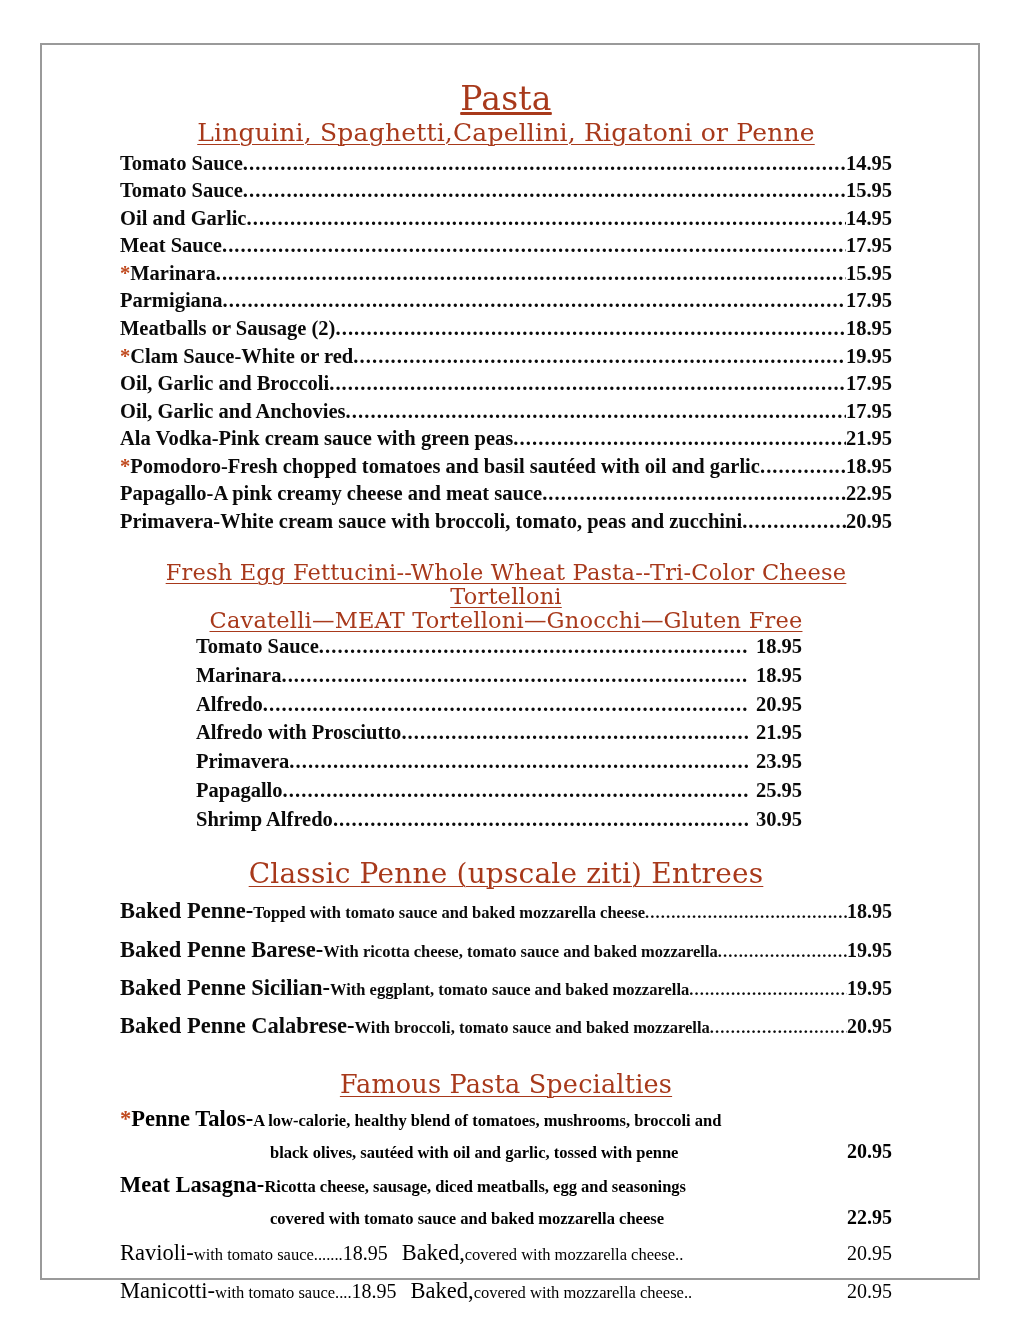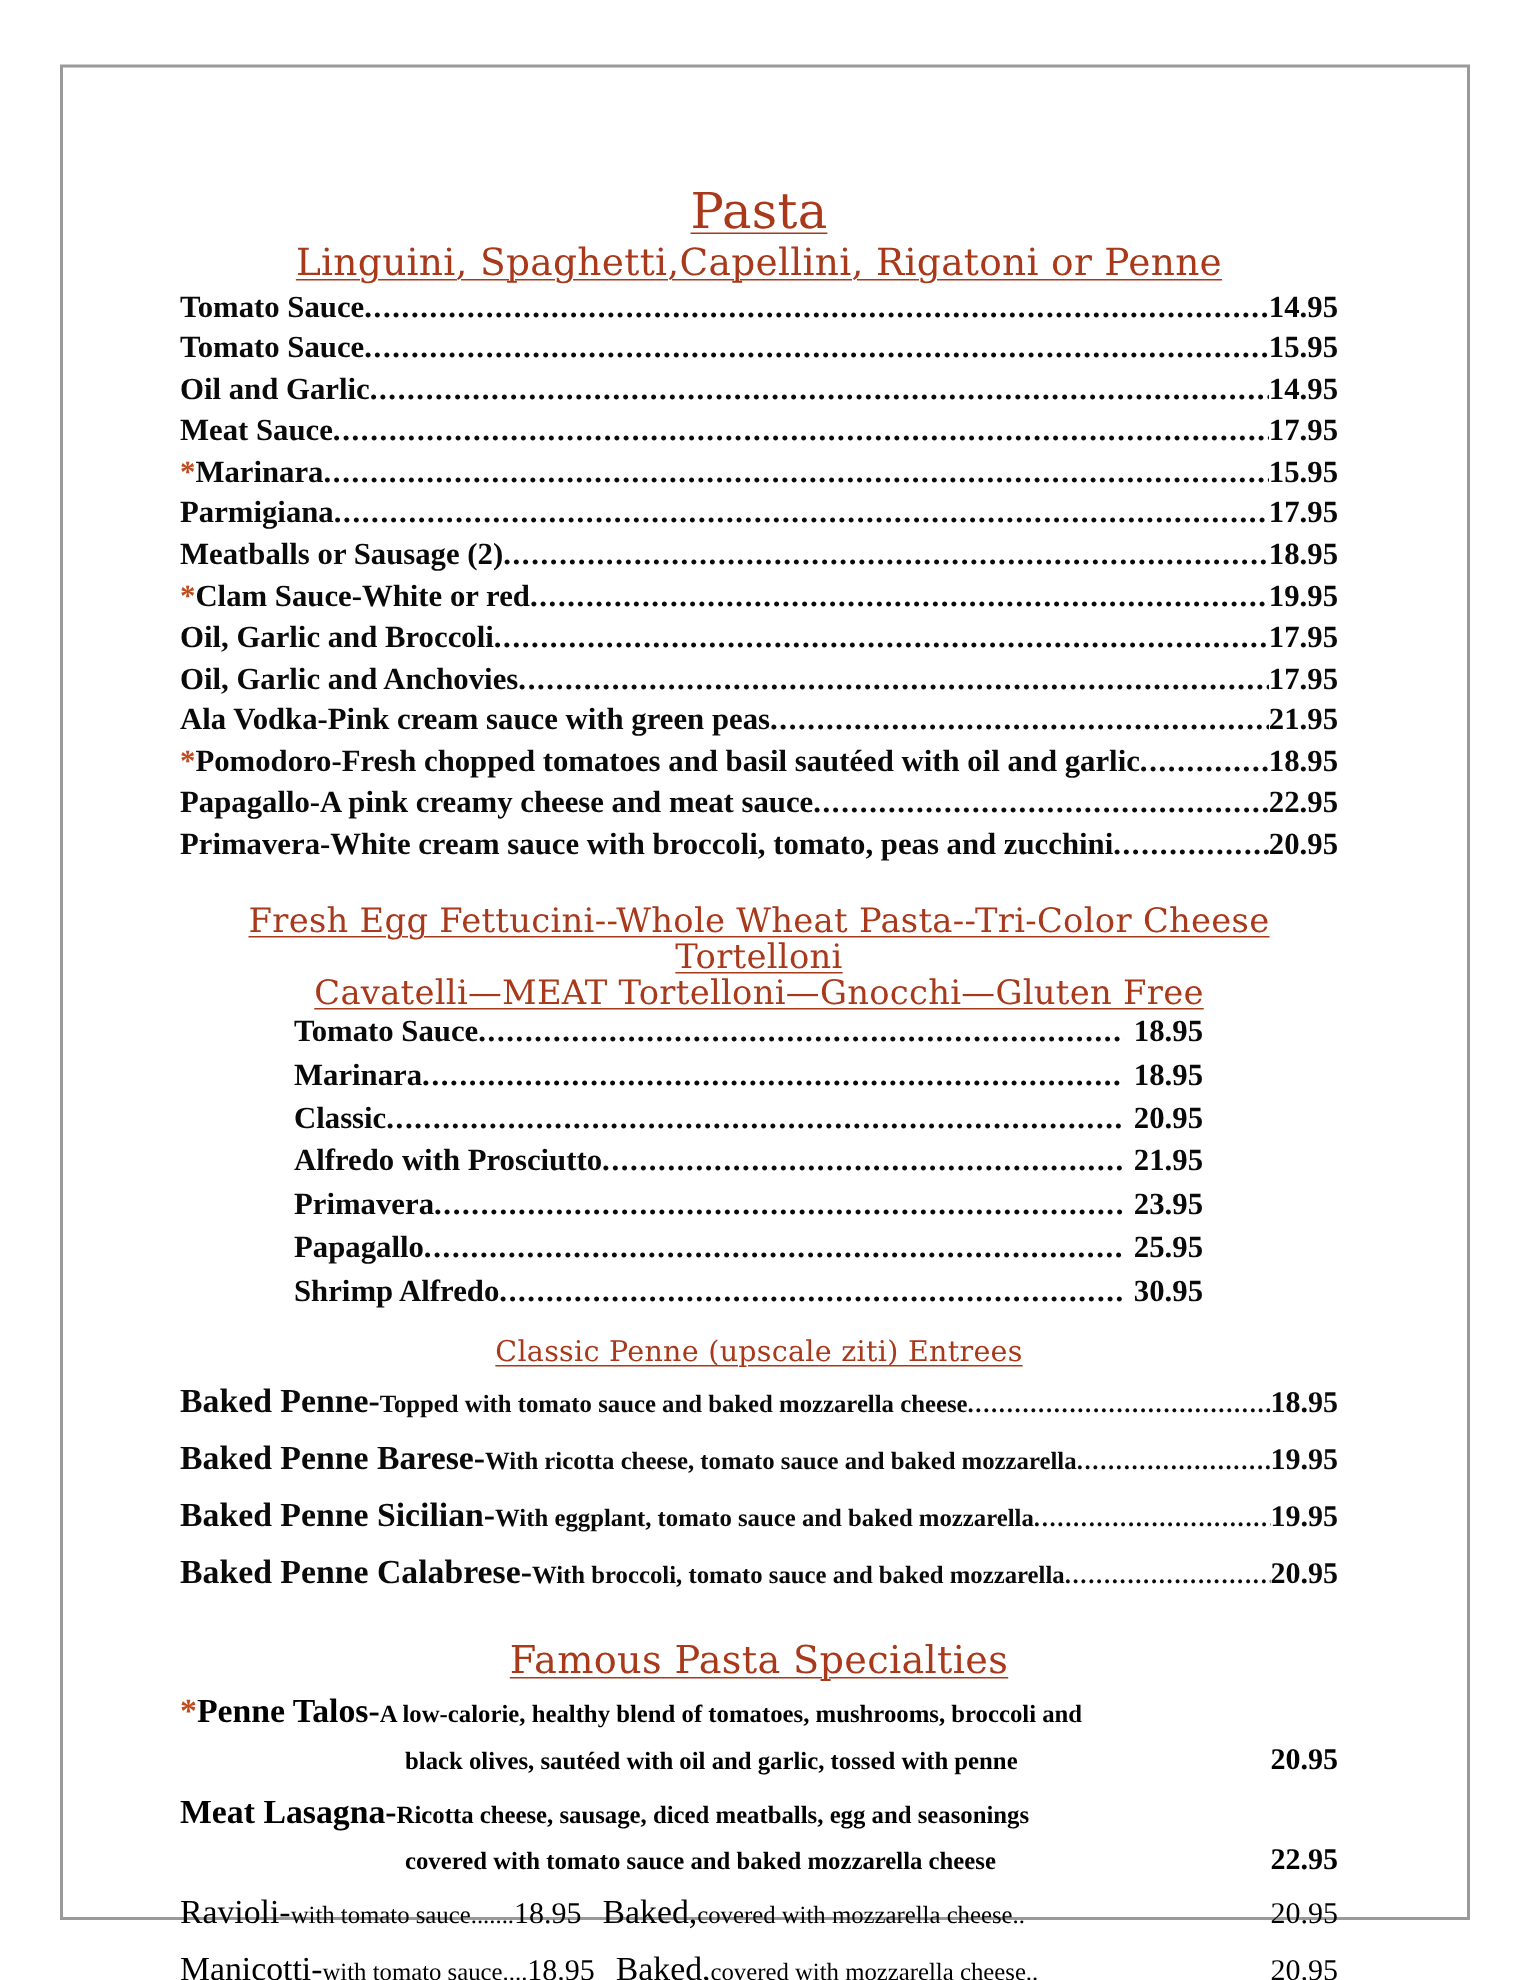--- a/index.html
+++ b/index.html
@@ -44,21 +44,22 @@
     line-height: 1.08;
   }
   .deco u, .deco .ul {
     text-decoration: underline;
     text-decoration-thickness: 1px;
     text-underline-offset: 3px;
   }
 
   #title-pasta {
     font-size: 33px;
-    margin-top: 78px;
+    margin-top: 36px;
+    text-decoration: underline;
   }
   #subtitle-pastas {
     font-size: 25px;
     margin-top: 2px;
     margin-bottom: 4px;
   }
 
   
   .row {
     display: flex;
@@ -86,22 +87,22 @@
   #group2-list .row .price { padding-left: 7px; }
 
   #heading-fresh-egg {
     font-size: 22.5px;
     margin-top: 24px;
   }
   #heading-fresh-egg .line2 { display: block; }
 
   
   #heading-classic {
-    font-size: 19px;
-    margin-top: 16px;
+    font-size: 28px;
+    margin-top: 26px;
     margin-bottom: 3px;
   }
   .entree {
     font-size: 16.5px;
     font-weight: bold;
     color: #0a0a0a;
     line-height: 1.70;
     white-space: nowrap;
     display: flex;
     align-items: baseline;
@@ -258,21 +259,21 @@
           <span class="nm">Tomato Sauce </span>
           <span class="leader">........................................................................................................................</span>
           <span class="price">18.95</span>
         </div>
         <div class="row">
           <span class="nm">Marinara </span>
           <span class="leader">........................................................................................................................</span>
           <span class="price">18.95</span>
         </div>
         <div class="row">
-          <span class="nm">Classic </span>
+          <span class="nm">Alfredo </span>
           <span class="leader">........................................................................................................................</span>
           <span class="price">20.95</span>
         </div>
         <div class="row">
           <span class="nm">Alfredo with Prosciutto</span>
           <span class="leader">........................................................................................................................</span>
           <span class="price">21.95</span>
         </div>
         <div class="row">
           <span class="nm">Primavera </span>

